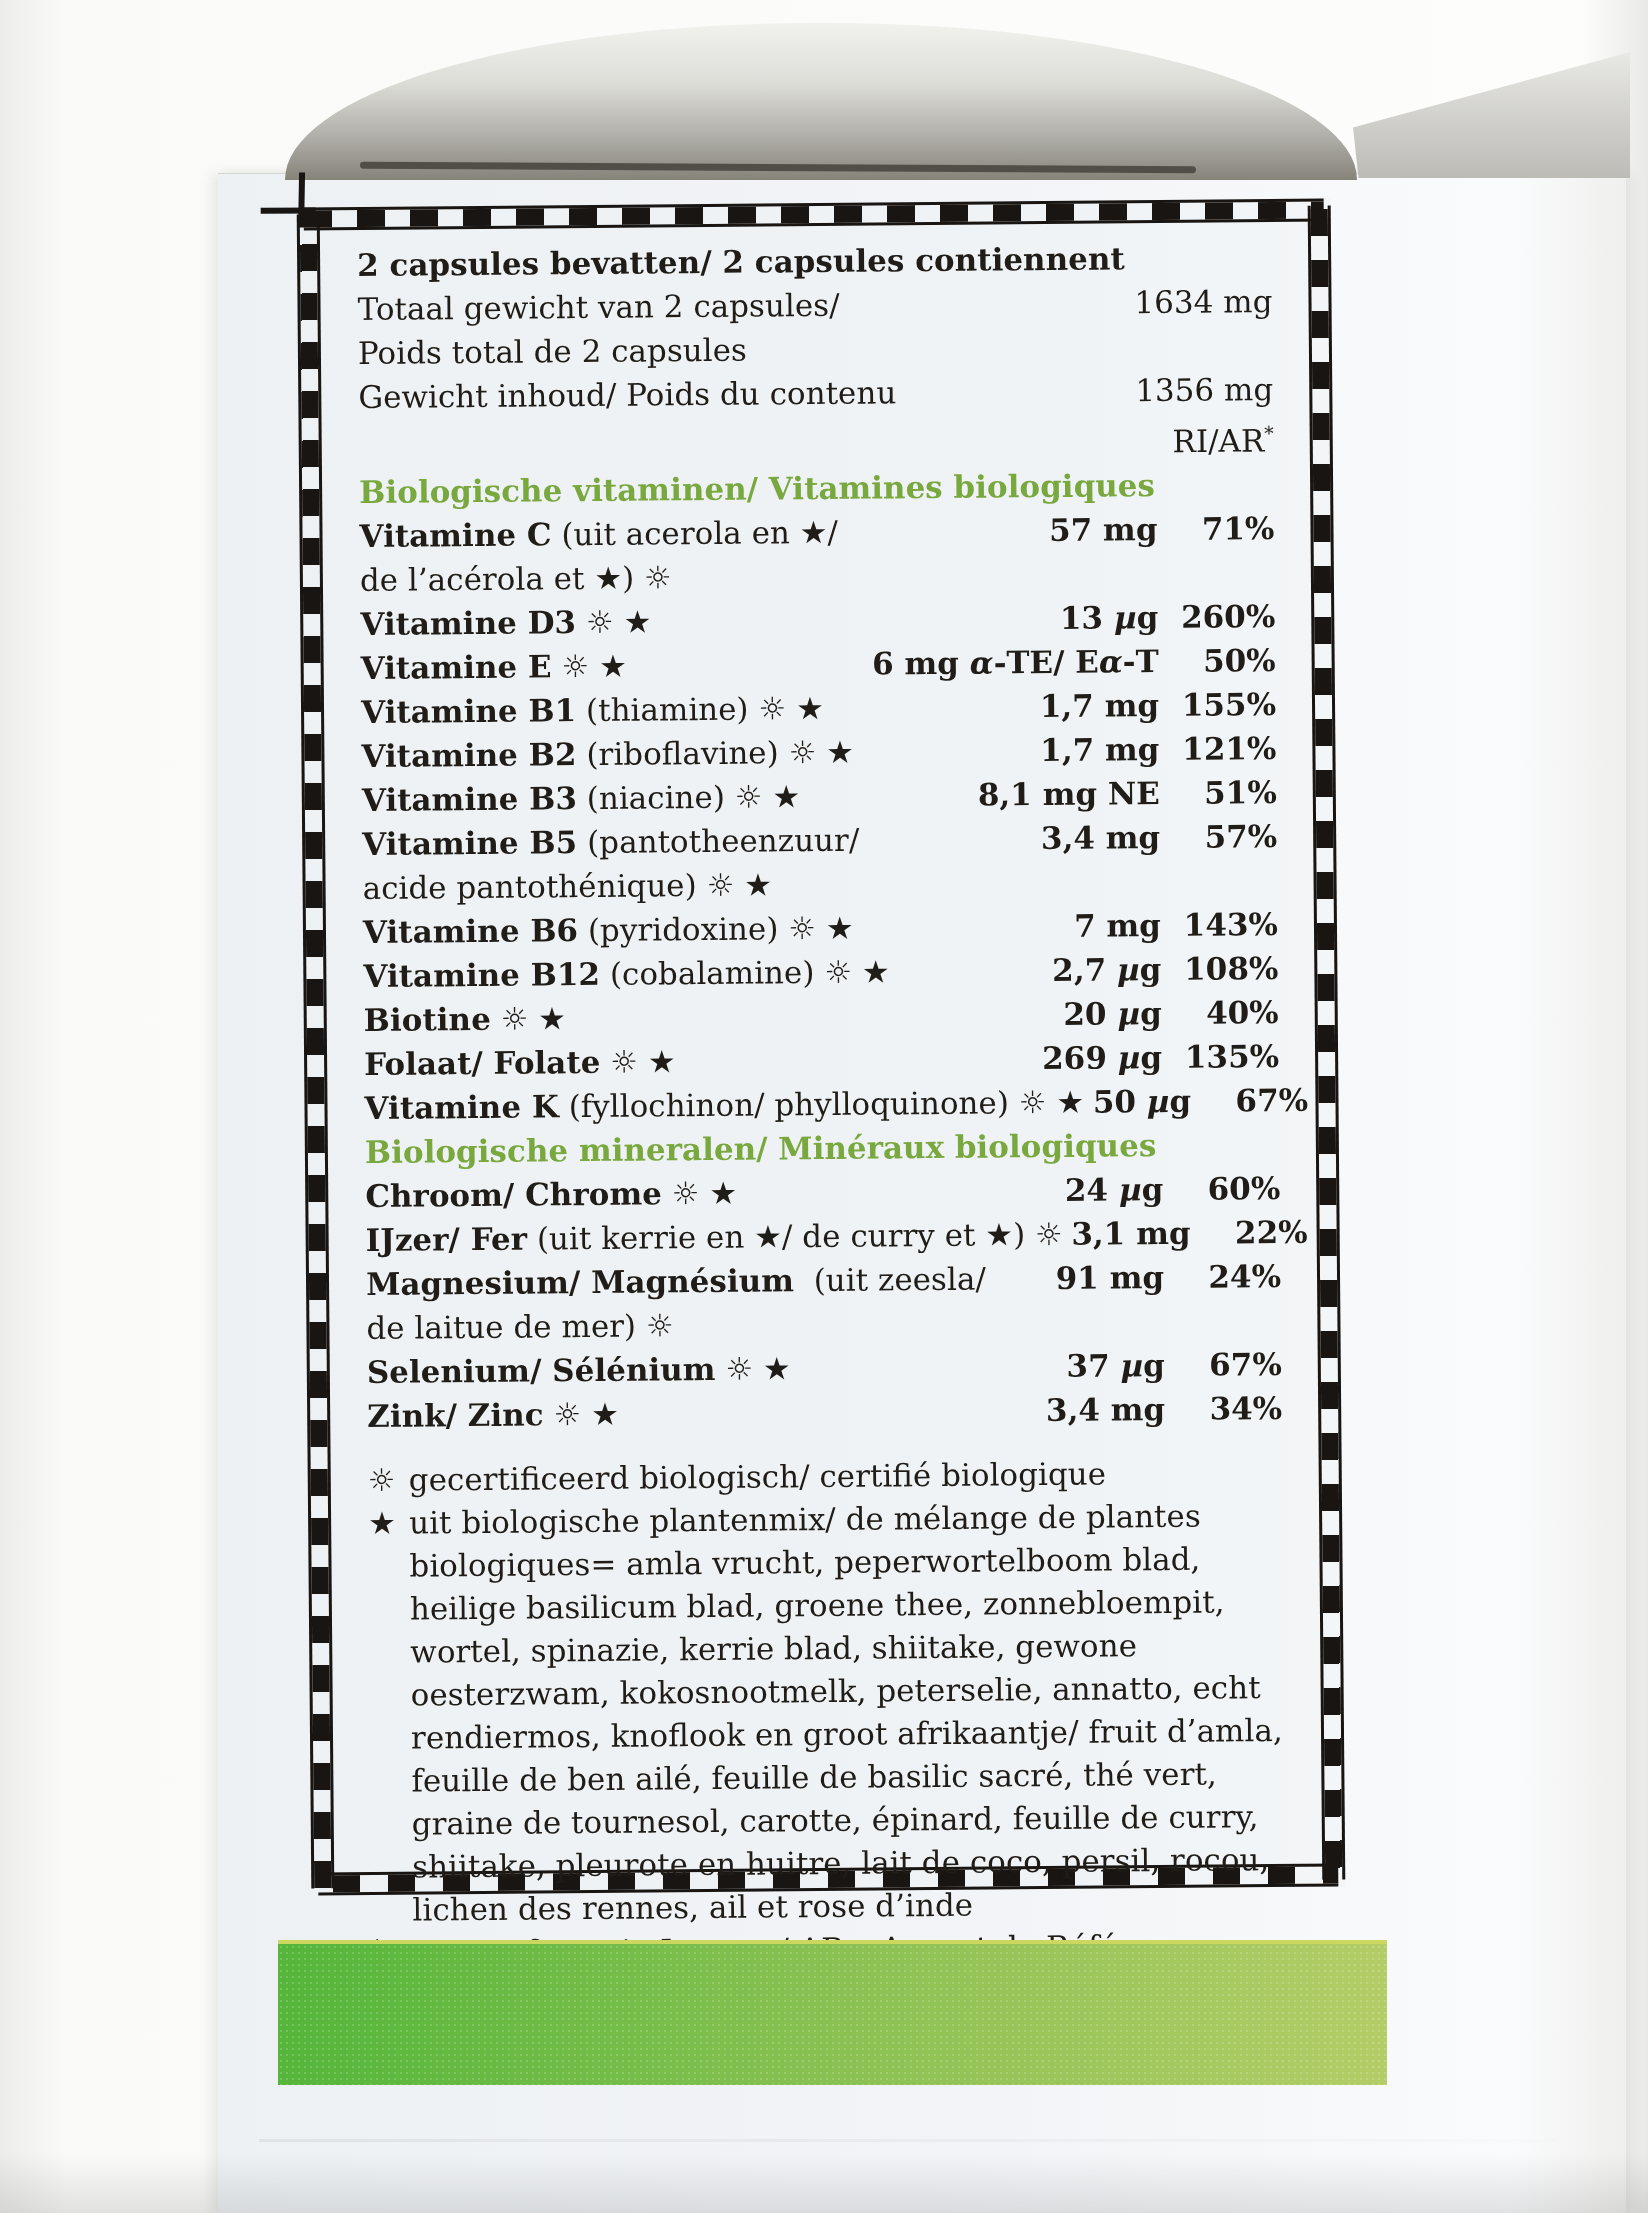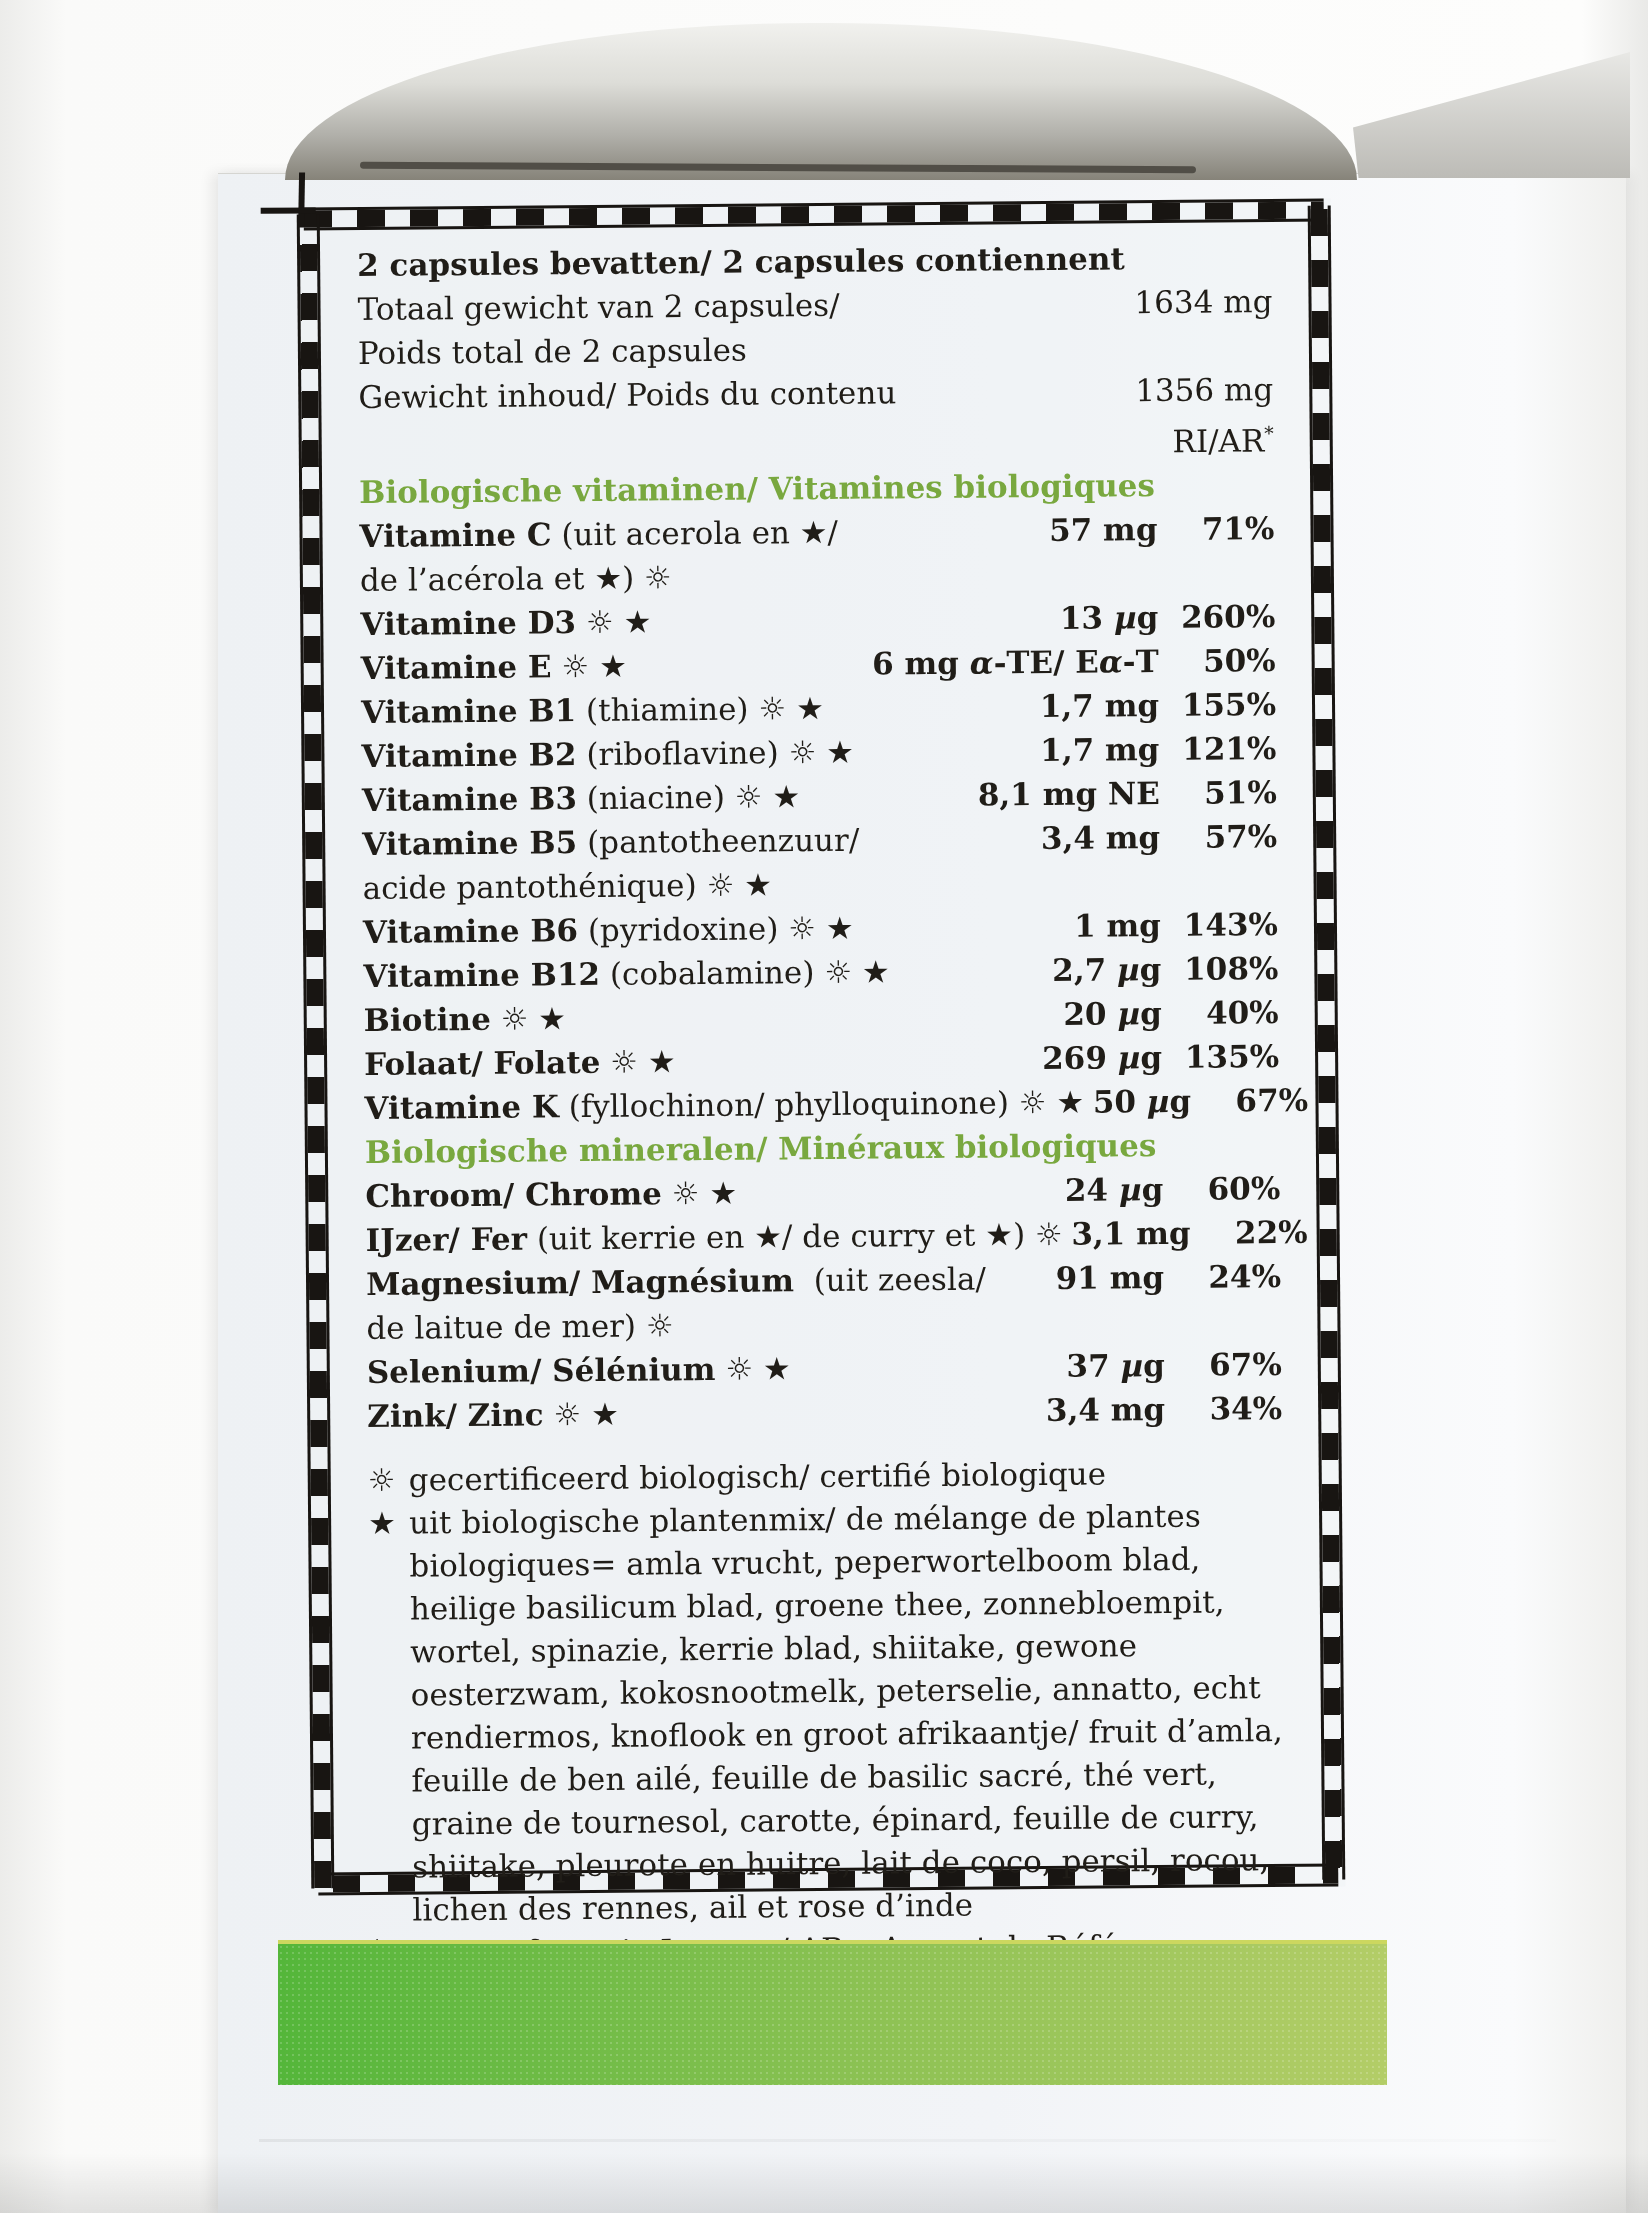--- a/index.html
+++ b/index.html
@@ -181,21 +181,21 @@
     <span class="amt">3,4 mg</span>
     <span class="pct">57%</span>
   </div>
           <div class="row">
     <span class="nm"><b></b><span class="rest">acide pantothénique) ☼ ★</span></span>
     <span class="amt"></span>
     <span class="pct"></span>
   </div>
           <div class="row">
     <span class="nm"><b>Vitamine B6</b><span class="rest"> (pyridoxine) ☼ ★</span></span>
-    <span class="amt">1 mg</span>
+    <span class="amt">7 mg</span>
     <span class="pct">143%</span>
   </div>
           <div class="row">
     <span class="nm"><b>Vitamine B12</b><span class="rest"> (cobalamine) ☼ ★</span></span>
     <span class="amt">2,7 <i>µ</i>g</span>
     <span class="pct">108%</span>
   </div>
           <div class="row">
     <span class="nm"><b>Biotine</b><span class="rest"> ☼ ★</span></span>
     <span class="amt">20 <i>µ</i>g</span>

